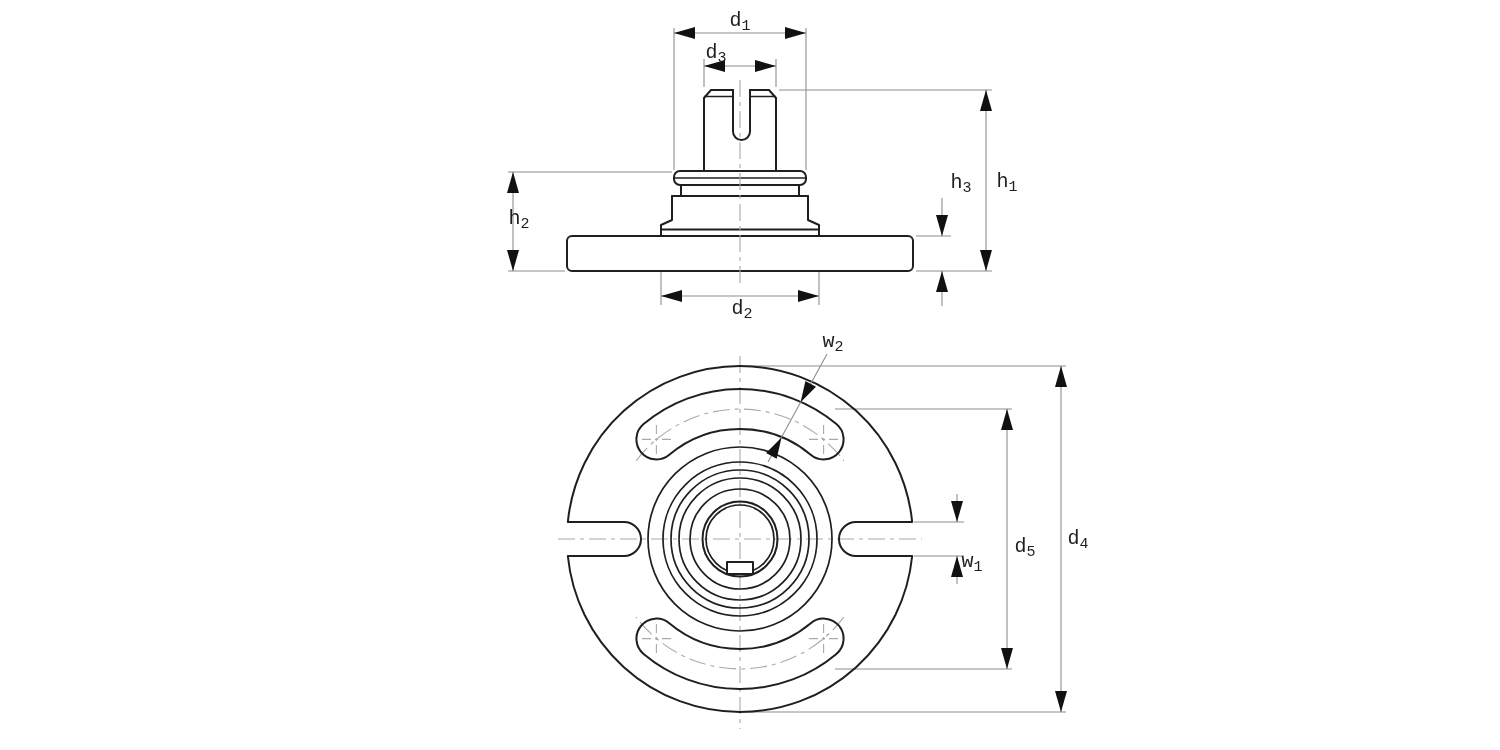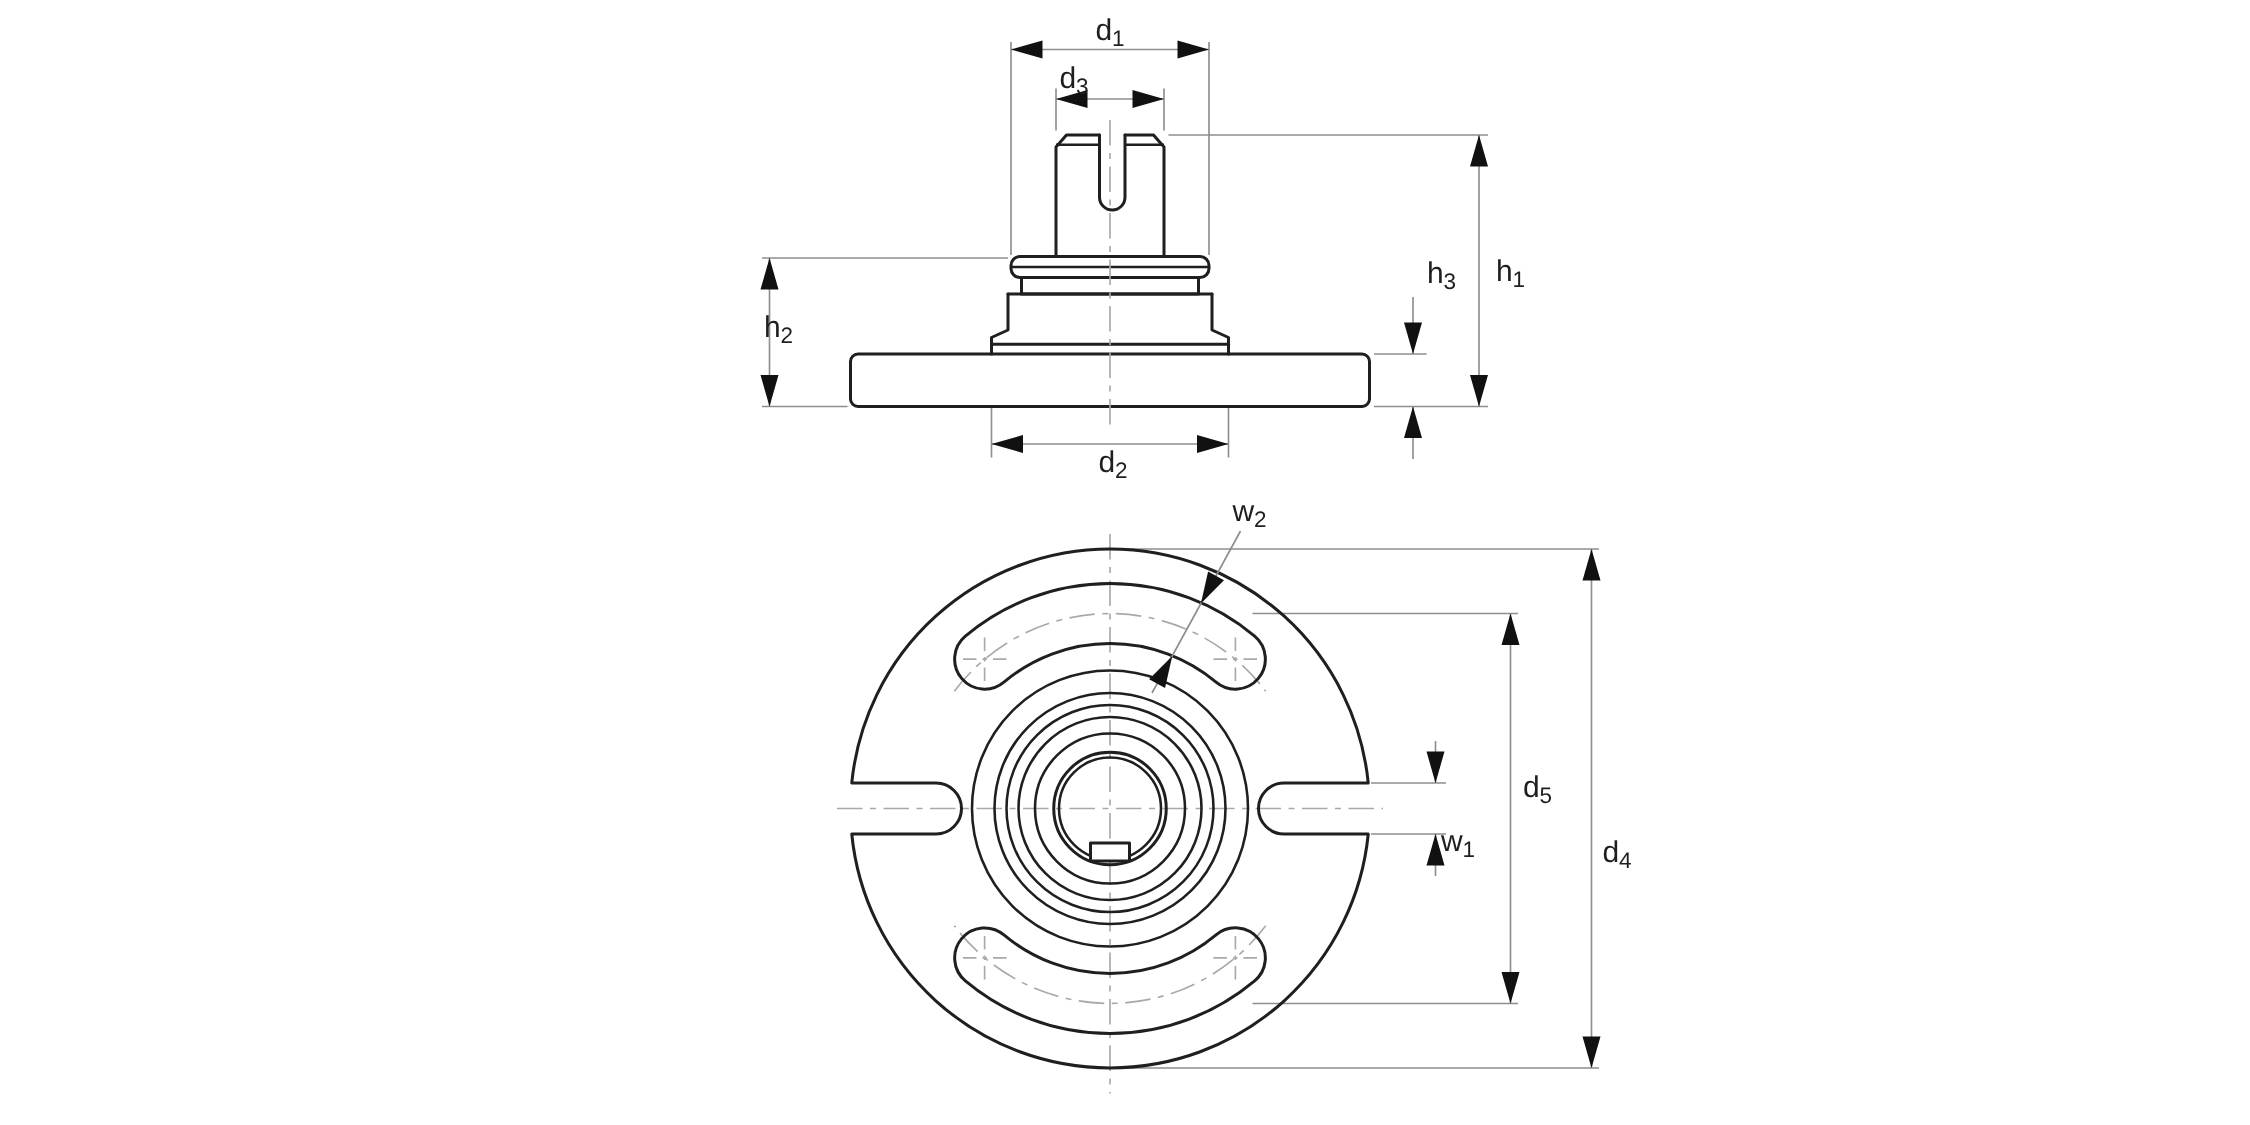--- a/index.html
+++ b/index.html
@@ -1,19 +1,19 @@
 <!DOCTYPE html>
 <html style="--outline: #1f1f1f; --dimension-line: #8e8e8e; --centerline: #a9a9a9; --arrow: #111111; --background: #ffffff;"><head>
 <meta charset="utf-8">
 <style>
   html,body { margin:0; padding:0; background:#fff; }
   #stage {
     position:relative; width:1444px; height:750px;
     background:var(--background,#fff);
-    font-family:Liberation Sans, sans-serif;
+    font-family:Liberation Mono, monospace;
     overflow:hidden;
   }
   svg { position:absolute; left:0; top:0; }
 
   .part   { fill:none; stroke:var(--outline,#1f1f1f); stroke-width:2;   stroke-linejoin:round; stroke-linecap:round; }
   .part-thin { fill:none; stroke:var(--outline,#1f1f1f); stroke-width:1.7; }
   .whitefill { fill:#fff; }
   .dim    { fill:none; stroke:var(--dimension-line,#8e8e8e); stroke-width:1.1; }
   .cl     { fill:none; stroke:var(--centerline,#a9a9a9); stroke-width:1.1; stroke-dasharray:17 5 4 5; }
   .cross  { fill:none; stroke:var(--centerline,#a9a9a9); stroke-width:1.1; stroke-dasharray:9 4 3 4; }
@@ -158,16 +158,16 @@
 </svg>
 
 <div class="lbl" style="left:740px;top:22px"><span>d</span><sub>1</sub></div>
 <div class="lbl" style="left:716px;top:54px"><span>d</span><sub>3</sub></div>
 <div class="lbl" style="left:742px;top:310px"><span>d</span><sub>2</sub></div>
 <div class="lbl" style="left:519px;top:220px"><span>h</span><sub>2</sub></div>
 <div class="lbl" style="left:961px;top:184px"><span>h</span><sub>3</sub></div>
 <div class="lbl" style="left:1007px;top:183px"><span>h</span><sub>1</sub></div>
 <div class="lbl" style="left:833px;top:343px"><span>w</span><sub>2</sub></div>
 <div class="lbl" style="left:972px;top:563px"><span>w</span><sub>1</sub></div>
-<div class="lbl" style="left:1025px;top:527px"><span>d</span><sub>5</sub></div>
-<div class="lbl" style="left:1078px;top:570px"><span>d</span><sub>4</sub></div>
+<div class="lbl" style="left:1025px;top:548px"><span>d</span><sub>5</sub></div>
+<div class="lbl" style="left:1078px;top:540px"><span>d</span><sub>4</sub></div>
 
 </div>
 
 </body></html>

